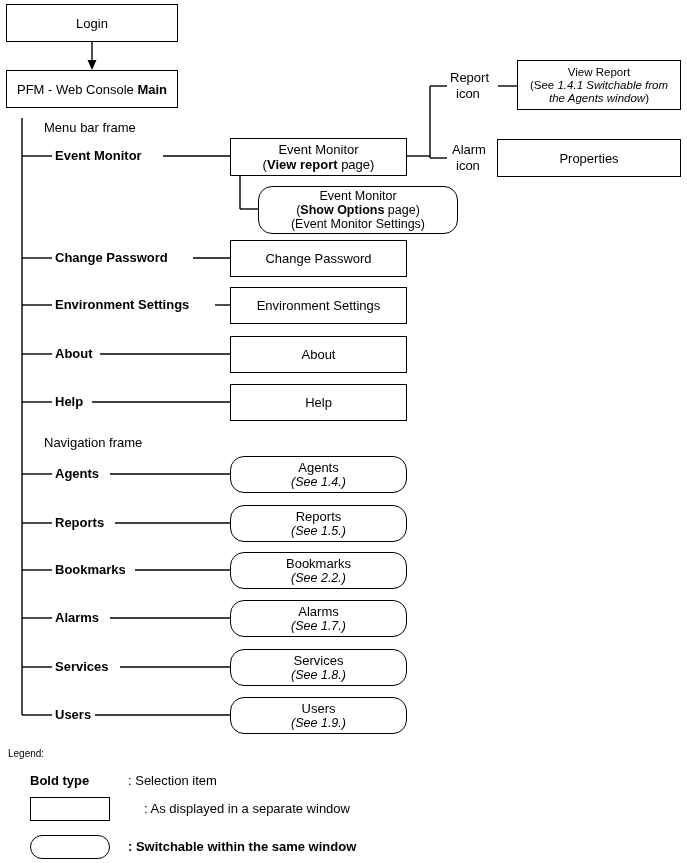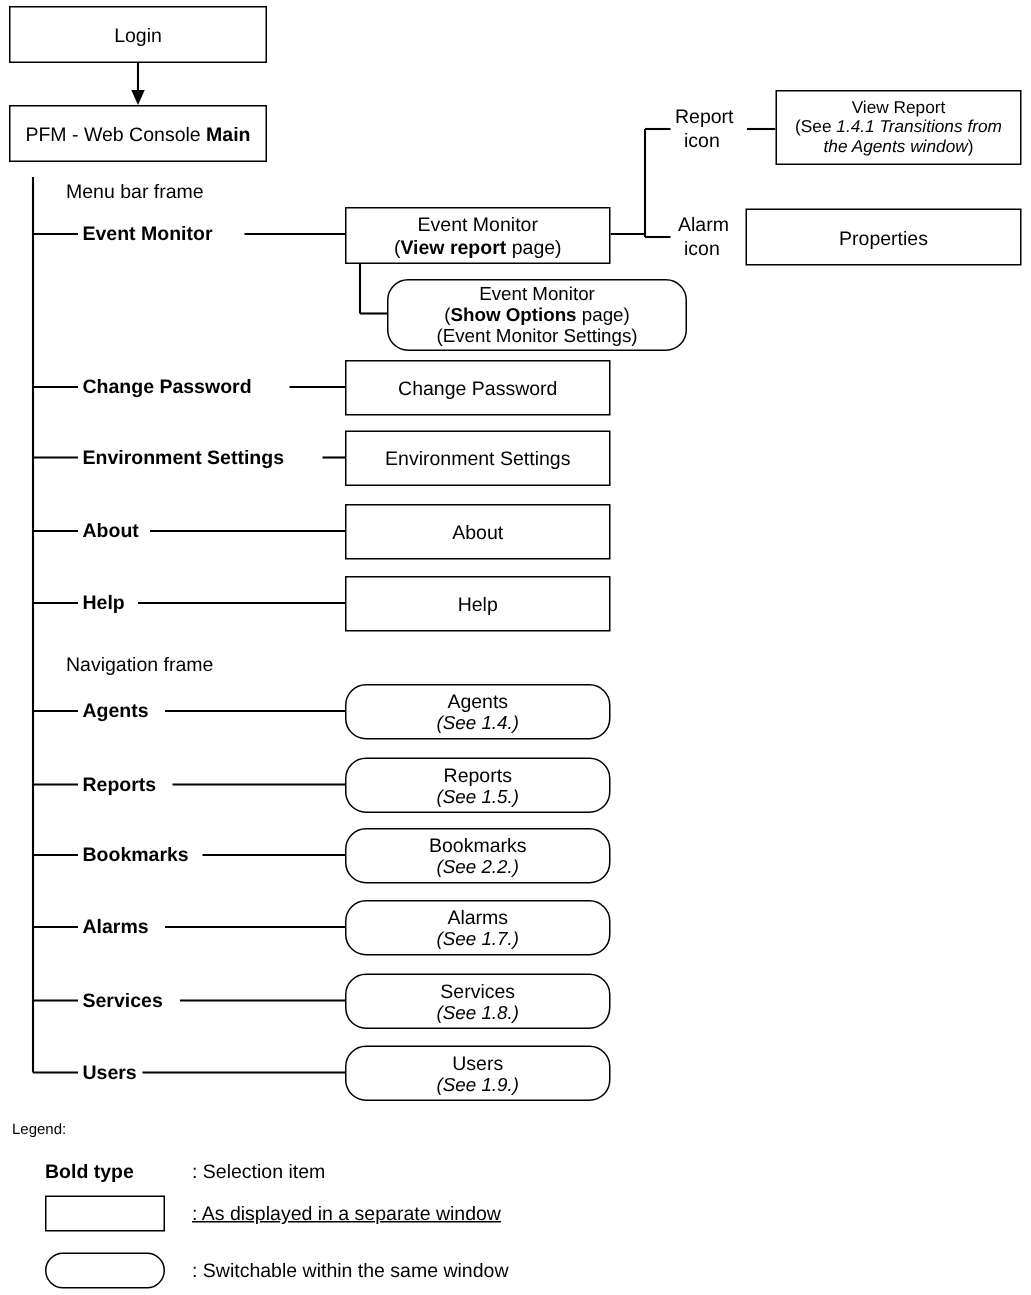--- a/index.html
+++ b/index.html
@@ -134,21 +134,21 @@
   </div>
 
   <div class="node rounded" style="left:258px; top:186px; width:200px; height:48px;">
     <span class="ln mid">Event Monitor</span>
     <span class="ln mid"><span>(</span><span class="bd">Show Options</span><span> page)</span></span>
     <span class="ln mid">(Event Monitor Settings)</span>
   </div>
 
   <div class="node" style="left:517px; top:60px; width:164px; height:50px;">
     <span class="ln tiny">View Report</span>
-    <span class="ln tiny"><span>(See </span><span class="it">1.4.1 Transitions from</span></span>
+    <span class="ln tiny"><span>(See </span><span class="it">1.4.1 Switchable from</span></span>
     <span class="ln tiny"><span class="it">the Agents window</span><span>)</span></span>
   </div>
 
   <div class="node" style="left:497px; top:139px; width:184px; height:38px;">
     <span class="ln">Properties</span>
   </div>
 
   <div class="node" style="left:230px; top:240px; width:177px; height:37px;">
     <span class="ln">Change Password</span>
   </div>
@@ -215,18 +215,18 @@
   <div class="label" style="left:456px; top:86px;">icon</div>
   <div class="label" style="left:452px; top:142px;">Alarm</div>
   <div class="label" style="left:456px; top:158px;">icon</div>
 
   <div class="legend-title" style="left:8px; top:748px;">Legend:</div>
 
   <div class="label bold" style="left:30px; top:773px;">Bold type</div>
   <div class="label" style="left:128px; top:773px;">: Selection item</div>
 
   <div class="legend-box" style="left:30px; top:797px; width:80px; height:24px;"></div>
-  <div class="label" style="left:128px; top:801px;text-decoration:underline;">: As displayed in a separate window</div>
+  <div class="label" style="left:144px; top:801px;">: As displayed in a separate window</div>
 
   <div class="legend-box rounded" style="left:30px; top:835px; width:80px; height:24px;"></div>
-  <div class="label" style="left:128px; top:839px;">: Switchable within the same window</div>
+  <div class="label" style="left:128px; top:839px;font-weight:bold;">: Switchable within the same window</div>
 
 </div>
 
 </body></html>

